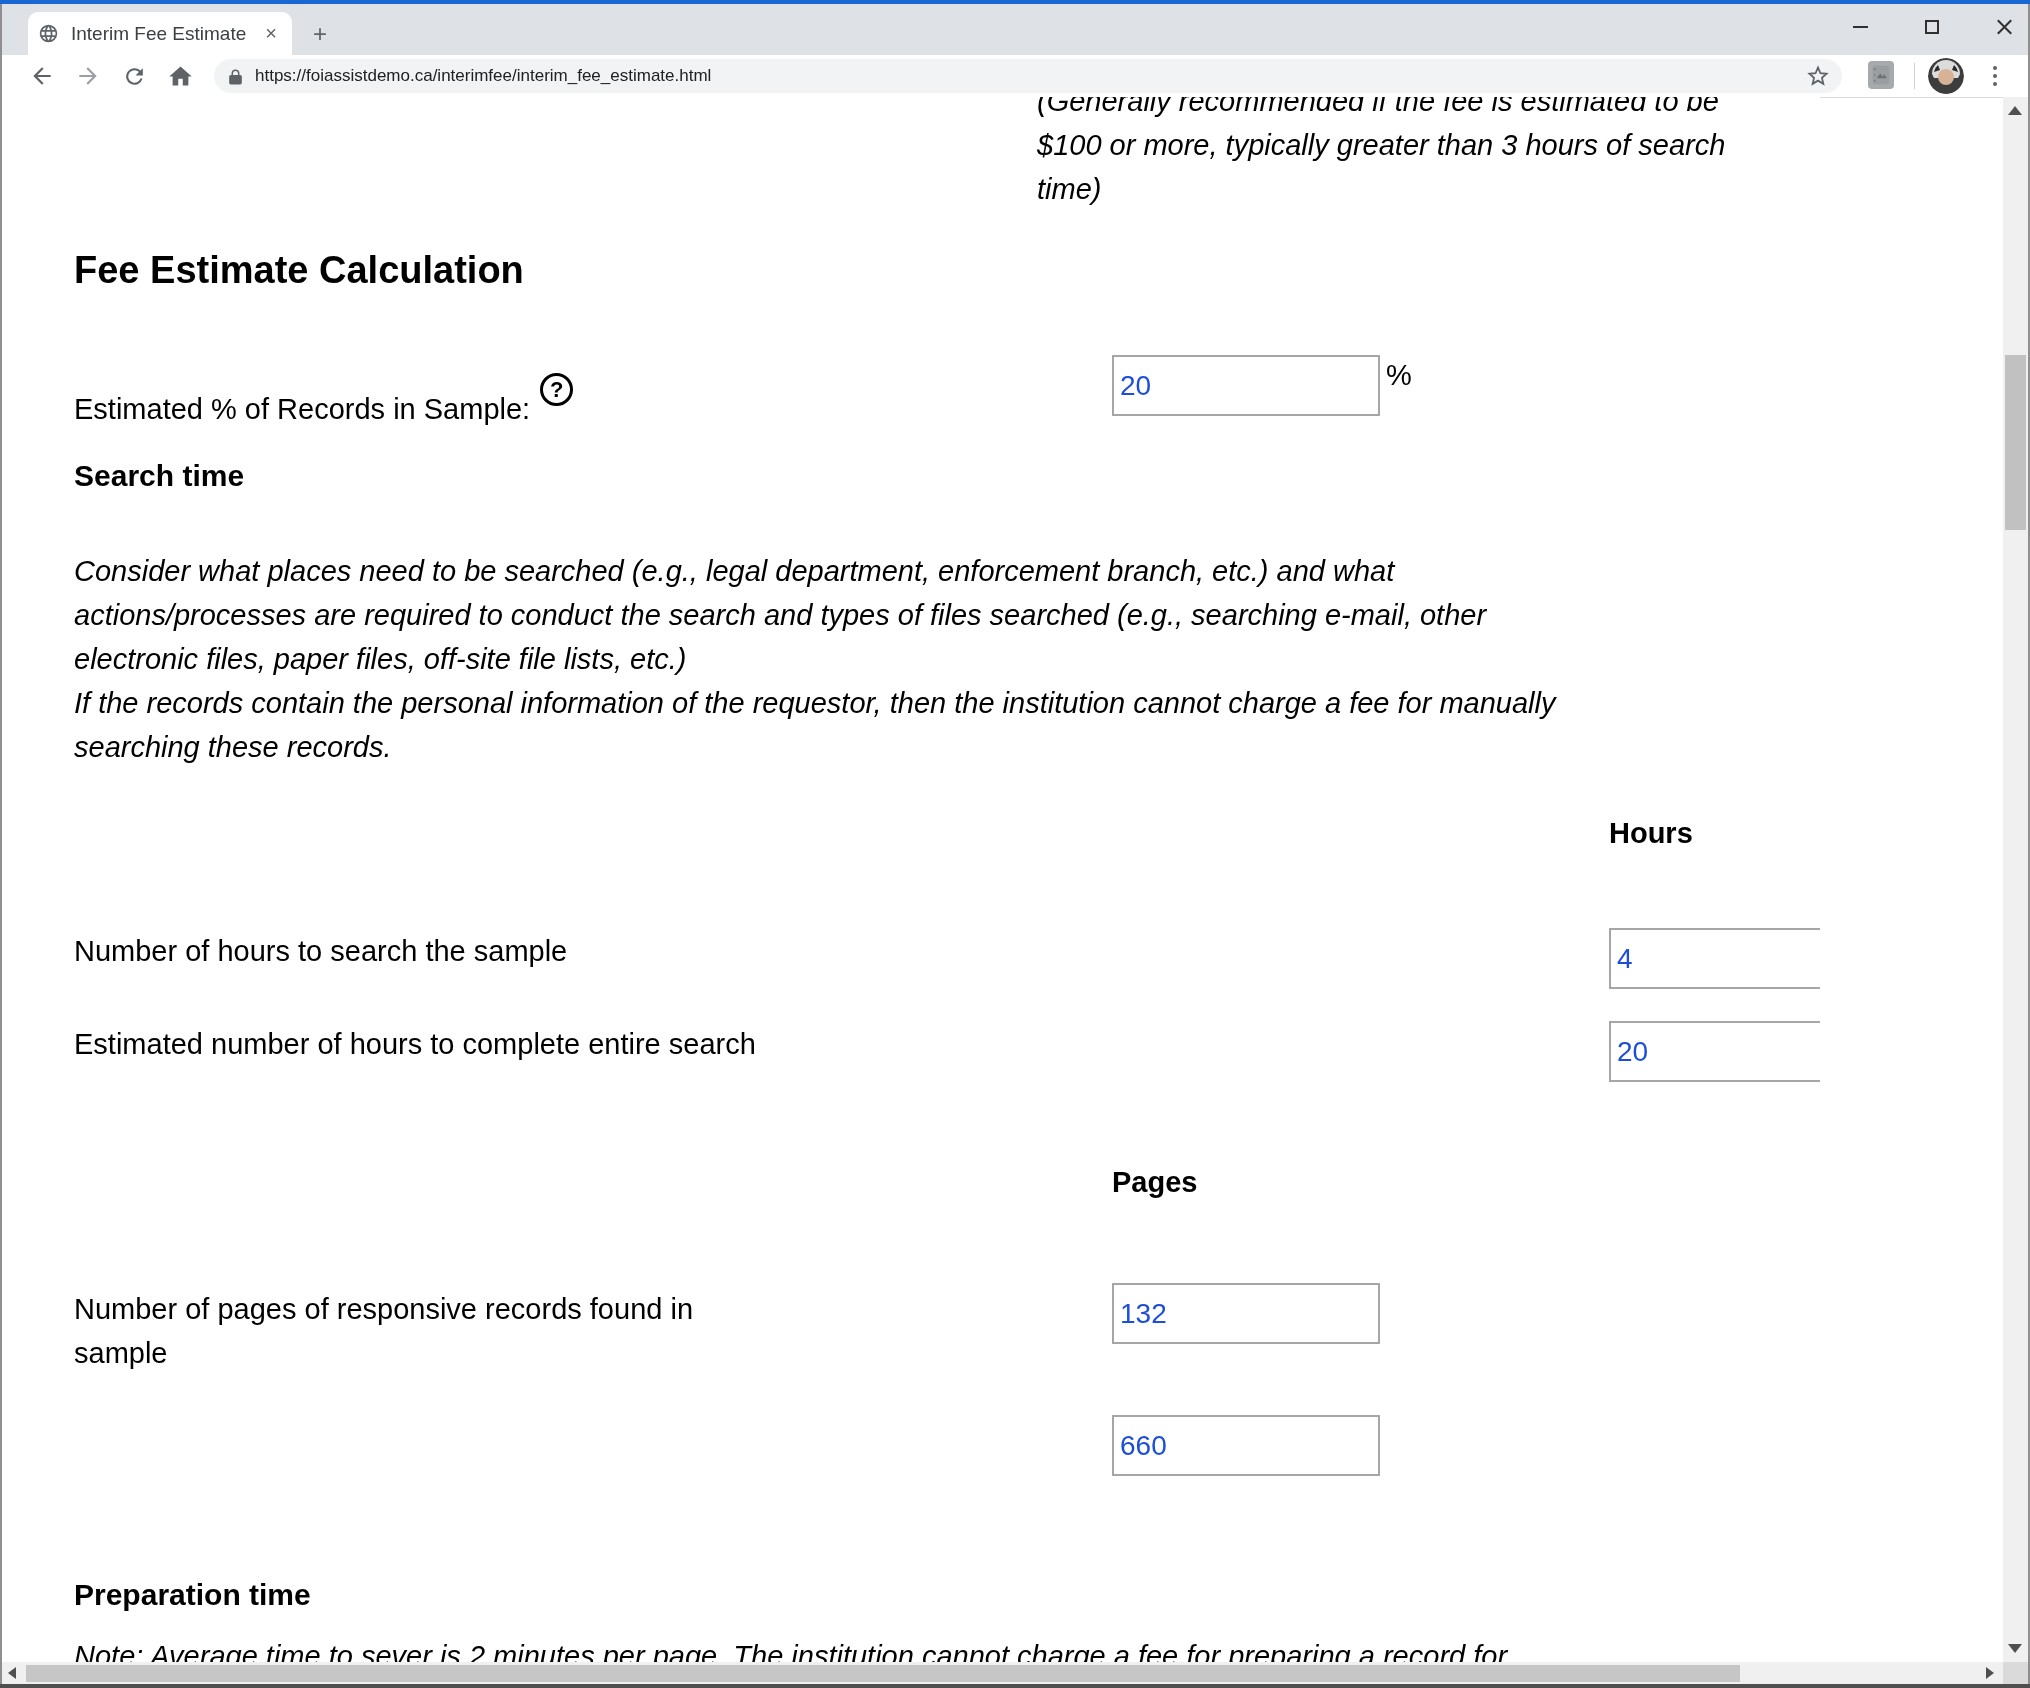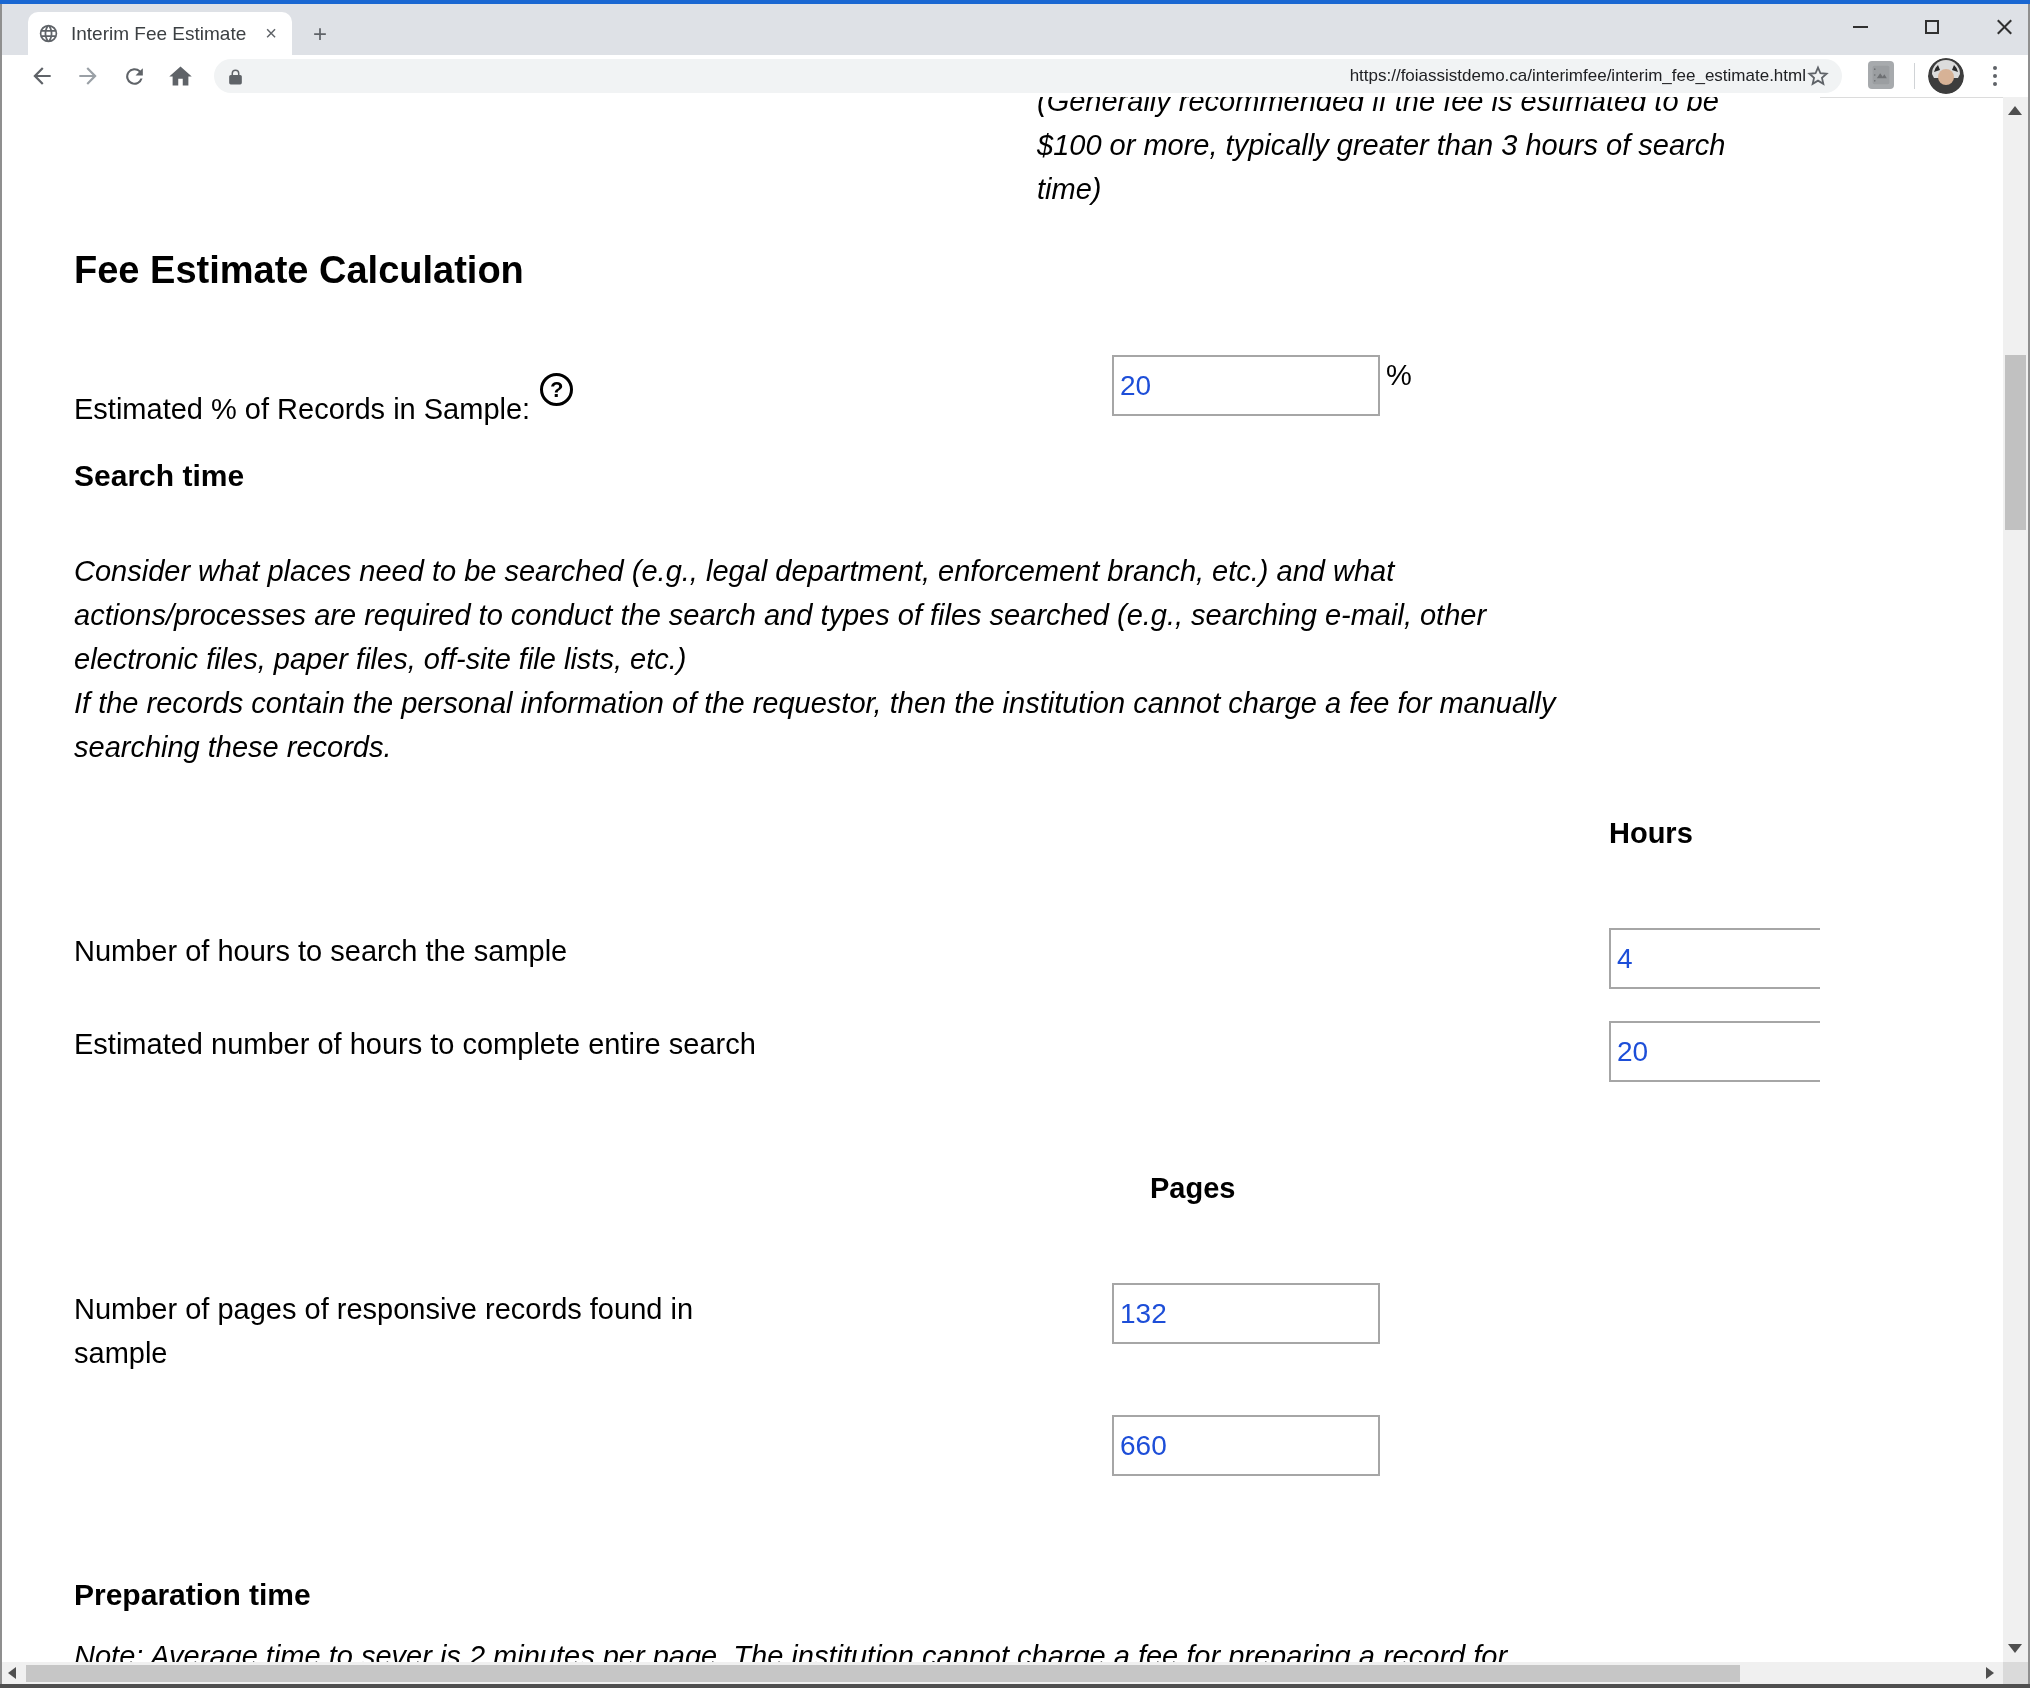--- a/index.html
+++ b/index.html
@@ -28,21 +28,21 @@
   .wc-x{position:relative;width:16px;height:16px;}
   .wc-x:before,.wc-x:after{content:"";position:absolute;left:-1px;top:7px;width:19px;height:2px;background:#303030;}
   .wc-x:before{transform:rotate(45deg);}
   .wc-x:after{transform:rotate(-45deg);}
   .toolbar{position:absolute;left:2px;top:55px;width:2026px;height:42px;background:#ffffff;border-bottom:1px solid #dcdcdc;}
   .nav-ic{position:absolute;top:5px;width:32px;height:32px;display:flex;align-items:center;justify-content:center;}
   .omnibox{
     position:absolute;left:212px;top:4px;width:1628px;height:34px;background:#f1f3f4;border-radius:17px;
     display:flex;align-items:center;padding:0 12px;box-sizing:border-box;
   }
-  .url-text{font-size:17px;color:#202124;margin-left:10px;white-space:nowrap;overflow:hidden;flex:1;text-align:right;}
+  .url-text{font-size:17px;color:#202124;margin-left:10px;white-space:nowrap;overflow:hidden;flex:1;}
   .star-btn{margin-left:auto;display:flex;}
   .ext-icon{position:absolute;left:1866px;top:6px;width:26px;height:28px;background:#a7aaad;border-radius:4px;display:flex;align-items:center;justify-content:center;}
   .tb-sep{position:absolute;left:1912px;top:8px;width:1px;height:26px;background:#d0d3d6;}
   .avatar{position:absolute;left:1926px;top:3px;width:36px;height:36px;border-radius:50%;overflow:hidden;display:flex;}
   .menu-dots{position:absolute;left:1984px;top:7px;width:18px;height:28px;display:flex;flex-direction:column;align-items:center;justify-content:center;gap:4px;}
   .menu-dots i{width:4px;height:4px;border-radius:50%;background:#5f6368;}
   
   .content{
     position:absolute;left:2px;top:97px;width:1818px;height:1565px;background:#ffffff;overflow:hidden;
     color:#000;
@@ -190,21 +190,21 @@
 searching these records.</div>
 
   <div class="abs colhead" style="left:1607px;top:720px;">Hours</div>
 
   <div class="abs body-txt" style="left:72px;top:838px;line-height:33px;">Number of hours to search the sample</div>
   <input class="txt-input" style="left: 1607px; top: 831px; width: 265px;" type="text" value="4">
 
   <div class="abs body-txt" style="left:72px;top:931px;line-height:33px;">Estimated number of hours to complete entire search</div>
   <input class="txt-input" style="left: 1607px; top: 924px; width: 265px;" type="text" value="20">
 
-  <div class="abs colhead" style="left:1148px;top:1069px;margin-top:6px;">Pages</div>
+  <div class="abs colhead" style="left:1110px;top:1069px;">Pages</div>
 
   <div class="abs body-txt prelines" style="left:72px;top:1190px;width:900px;">Number of pages of responsive records found in
 sample</div>
   <input class="txt-input" style="left: 1110px; top: 1186px; width: 268px;" type="text" value="132">
 
   <input class="txt-input" style="left: 1110px; top: 1318px; width: 268px;" type="text" value="660">
 
   <div class="abs h3" style="left:72px;top:1481px;">Preparation time</div>
 
   <div class="abs body-txt italic" style="left:72px;top:1537px;width:1900px;">Note: Average time to sever is 2 minutes per page. The institution cannot charge a fee for preparing a record for</div>

